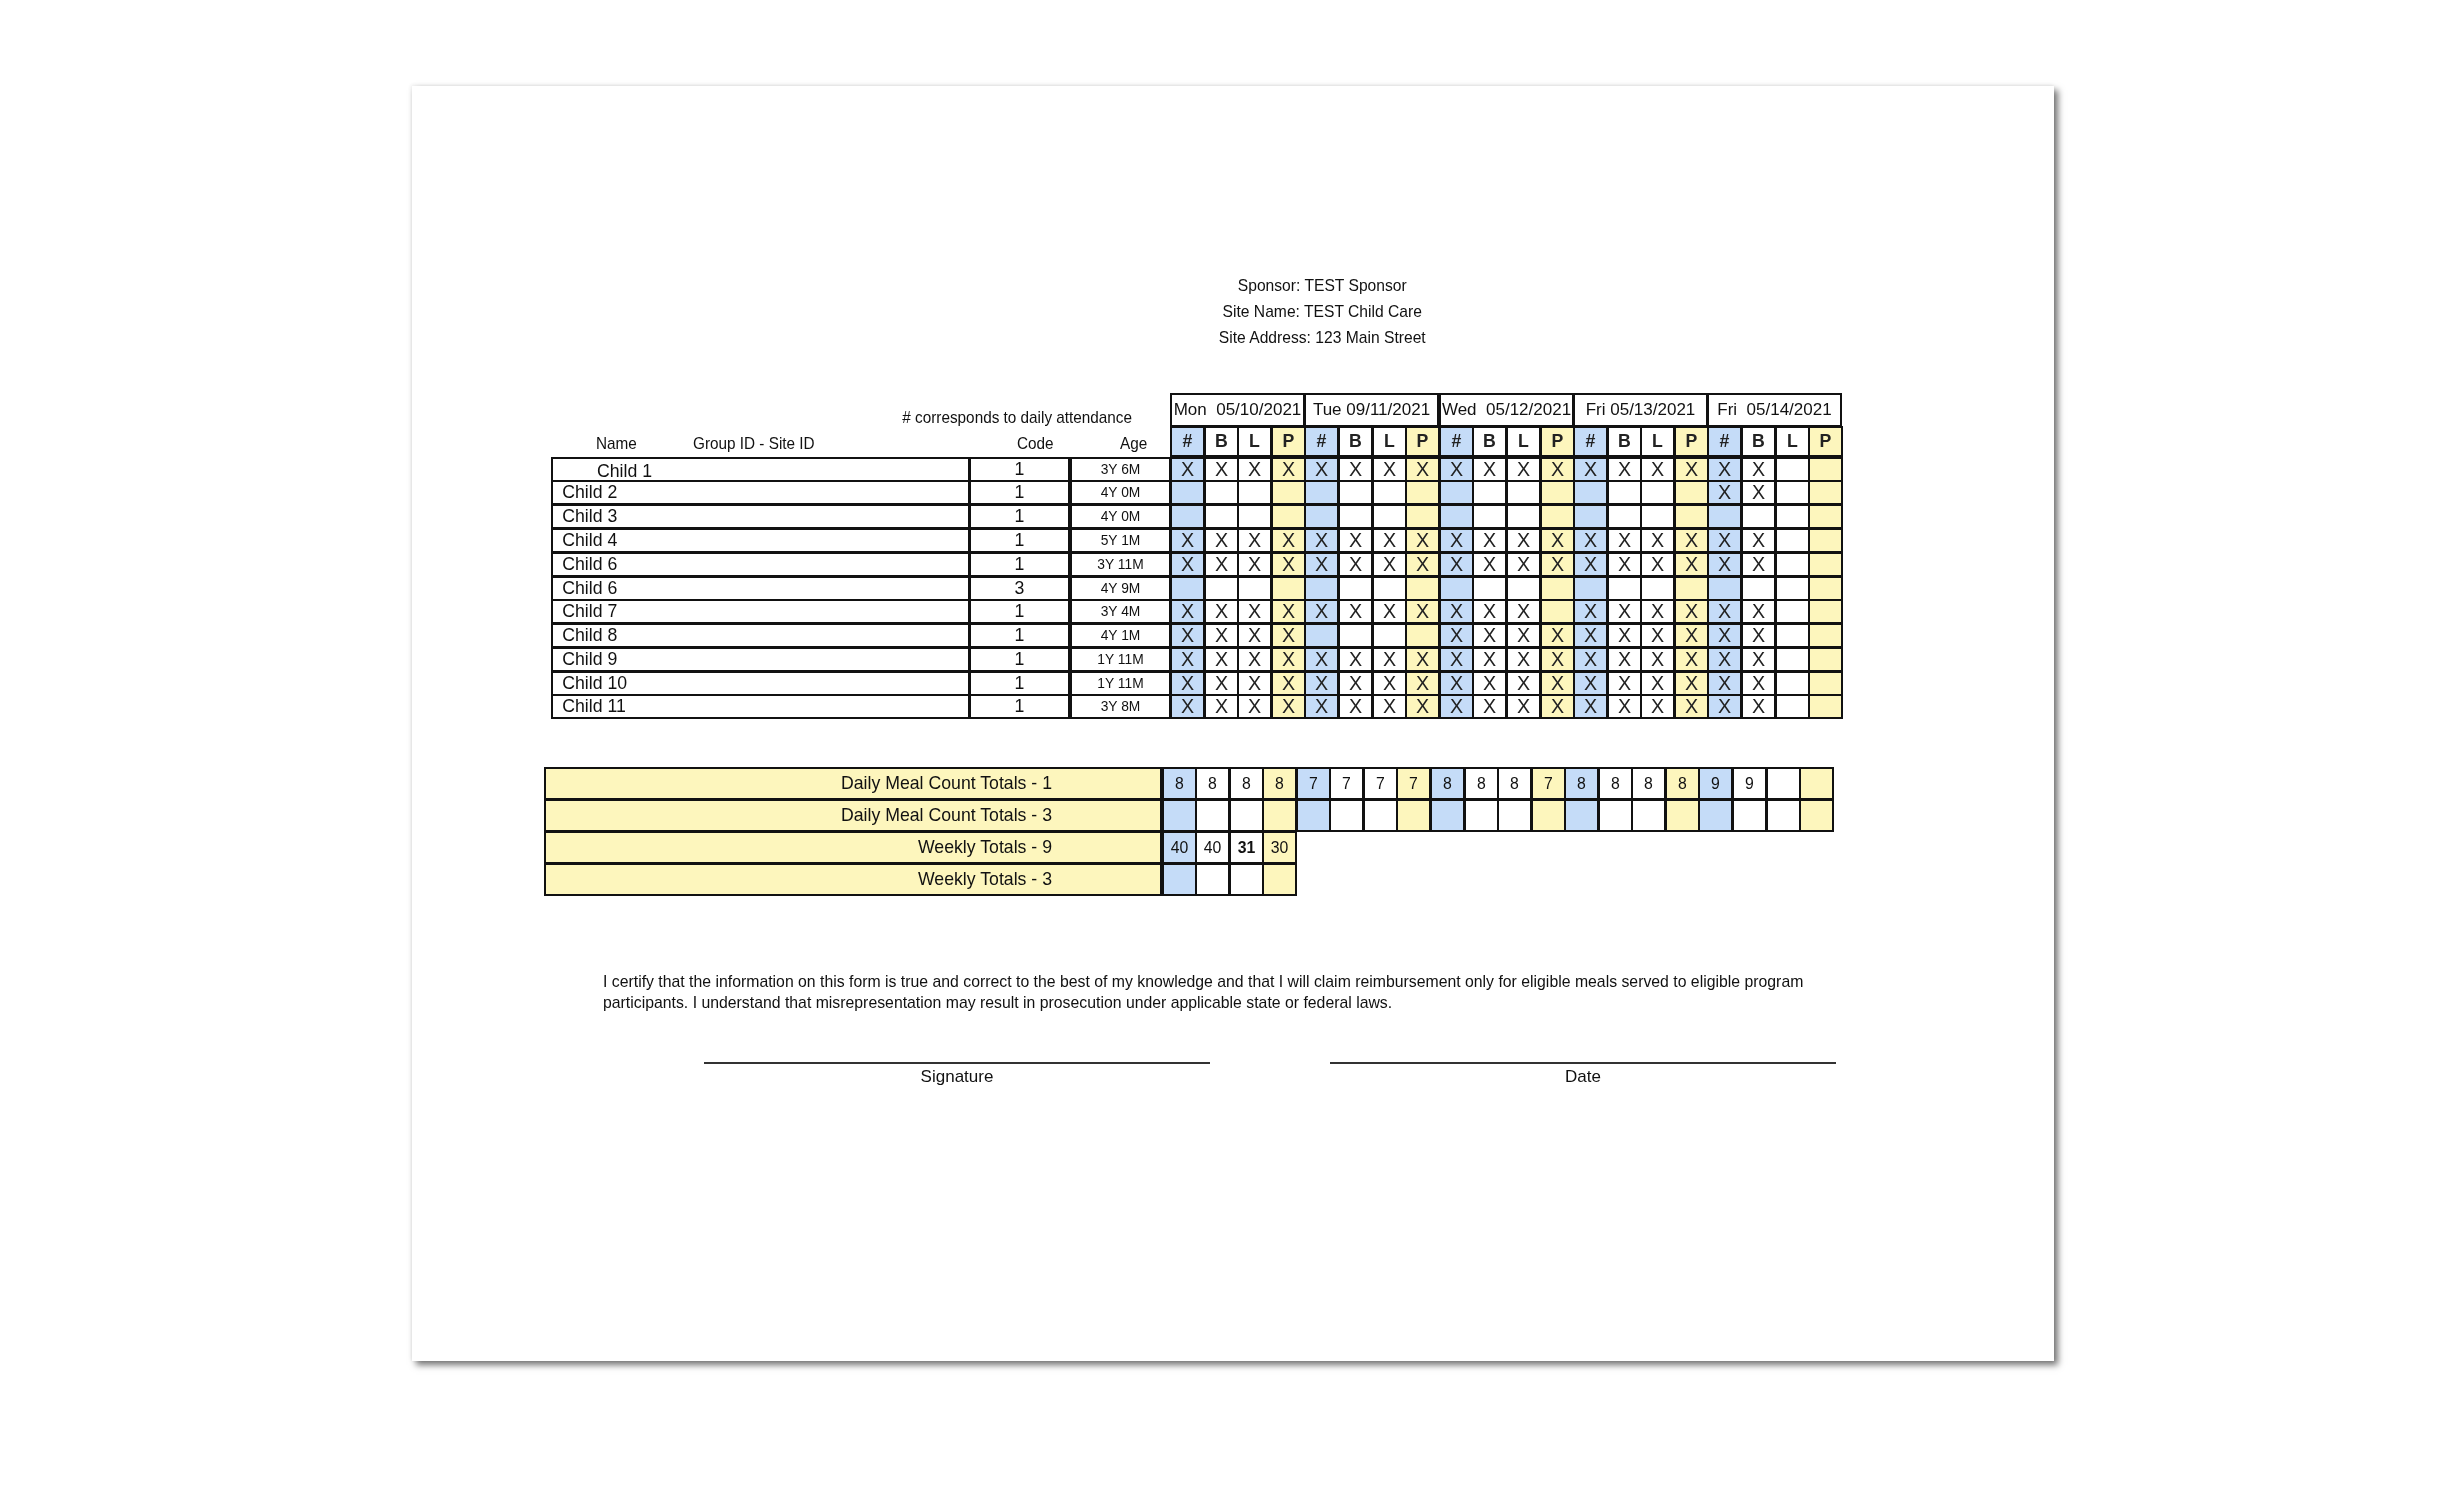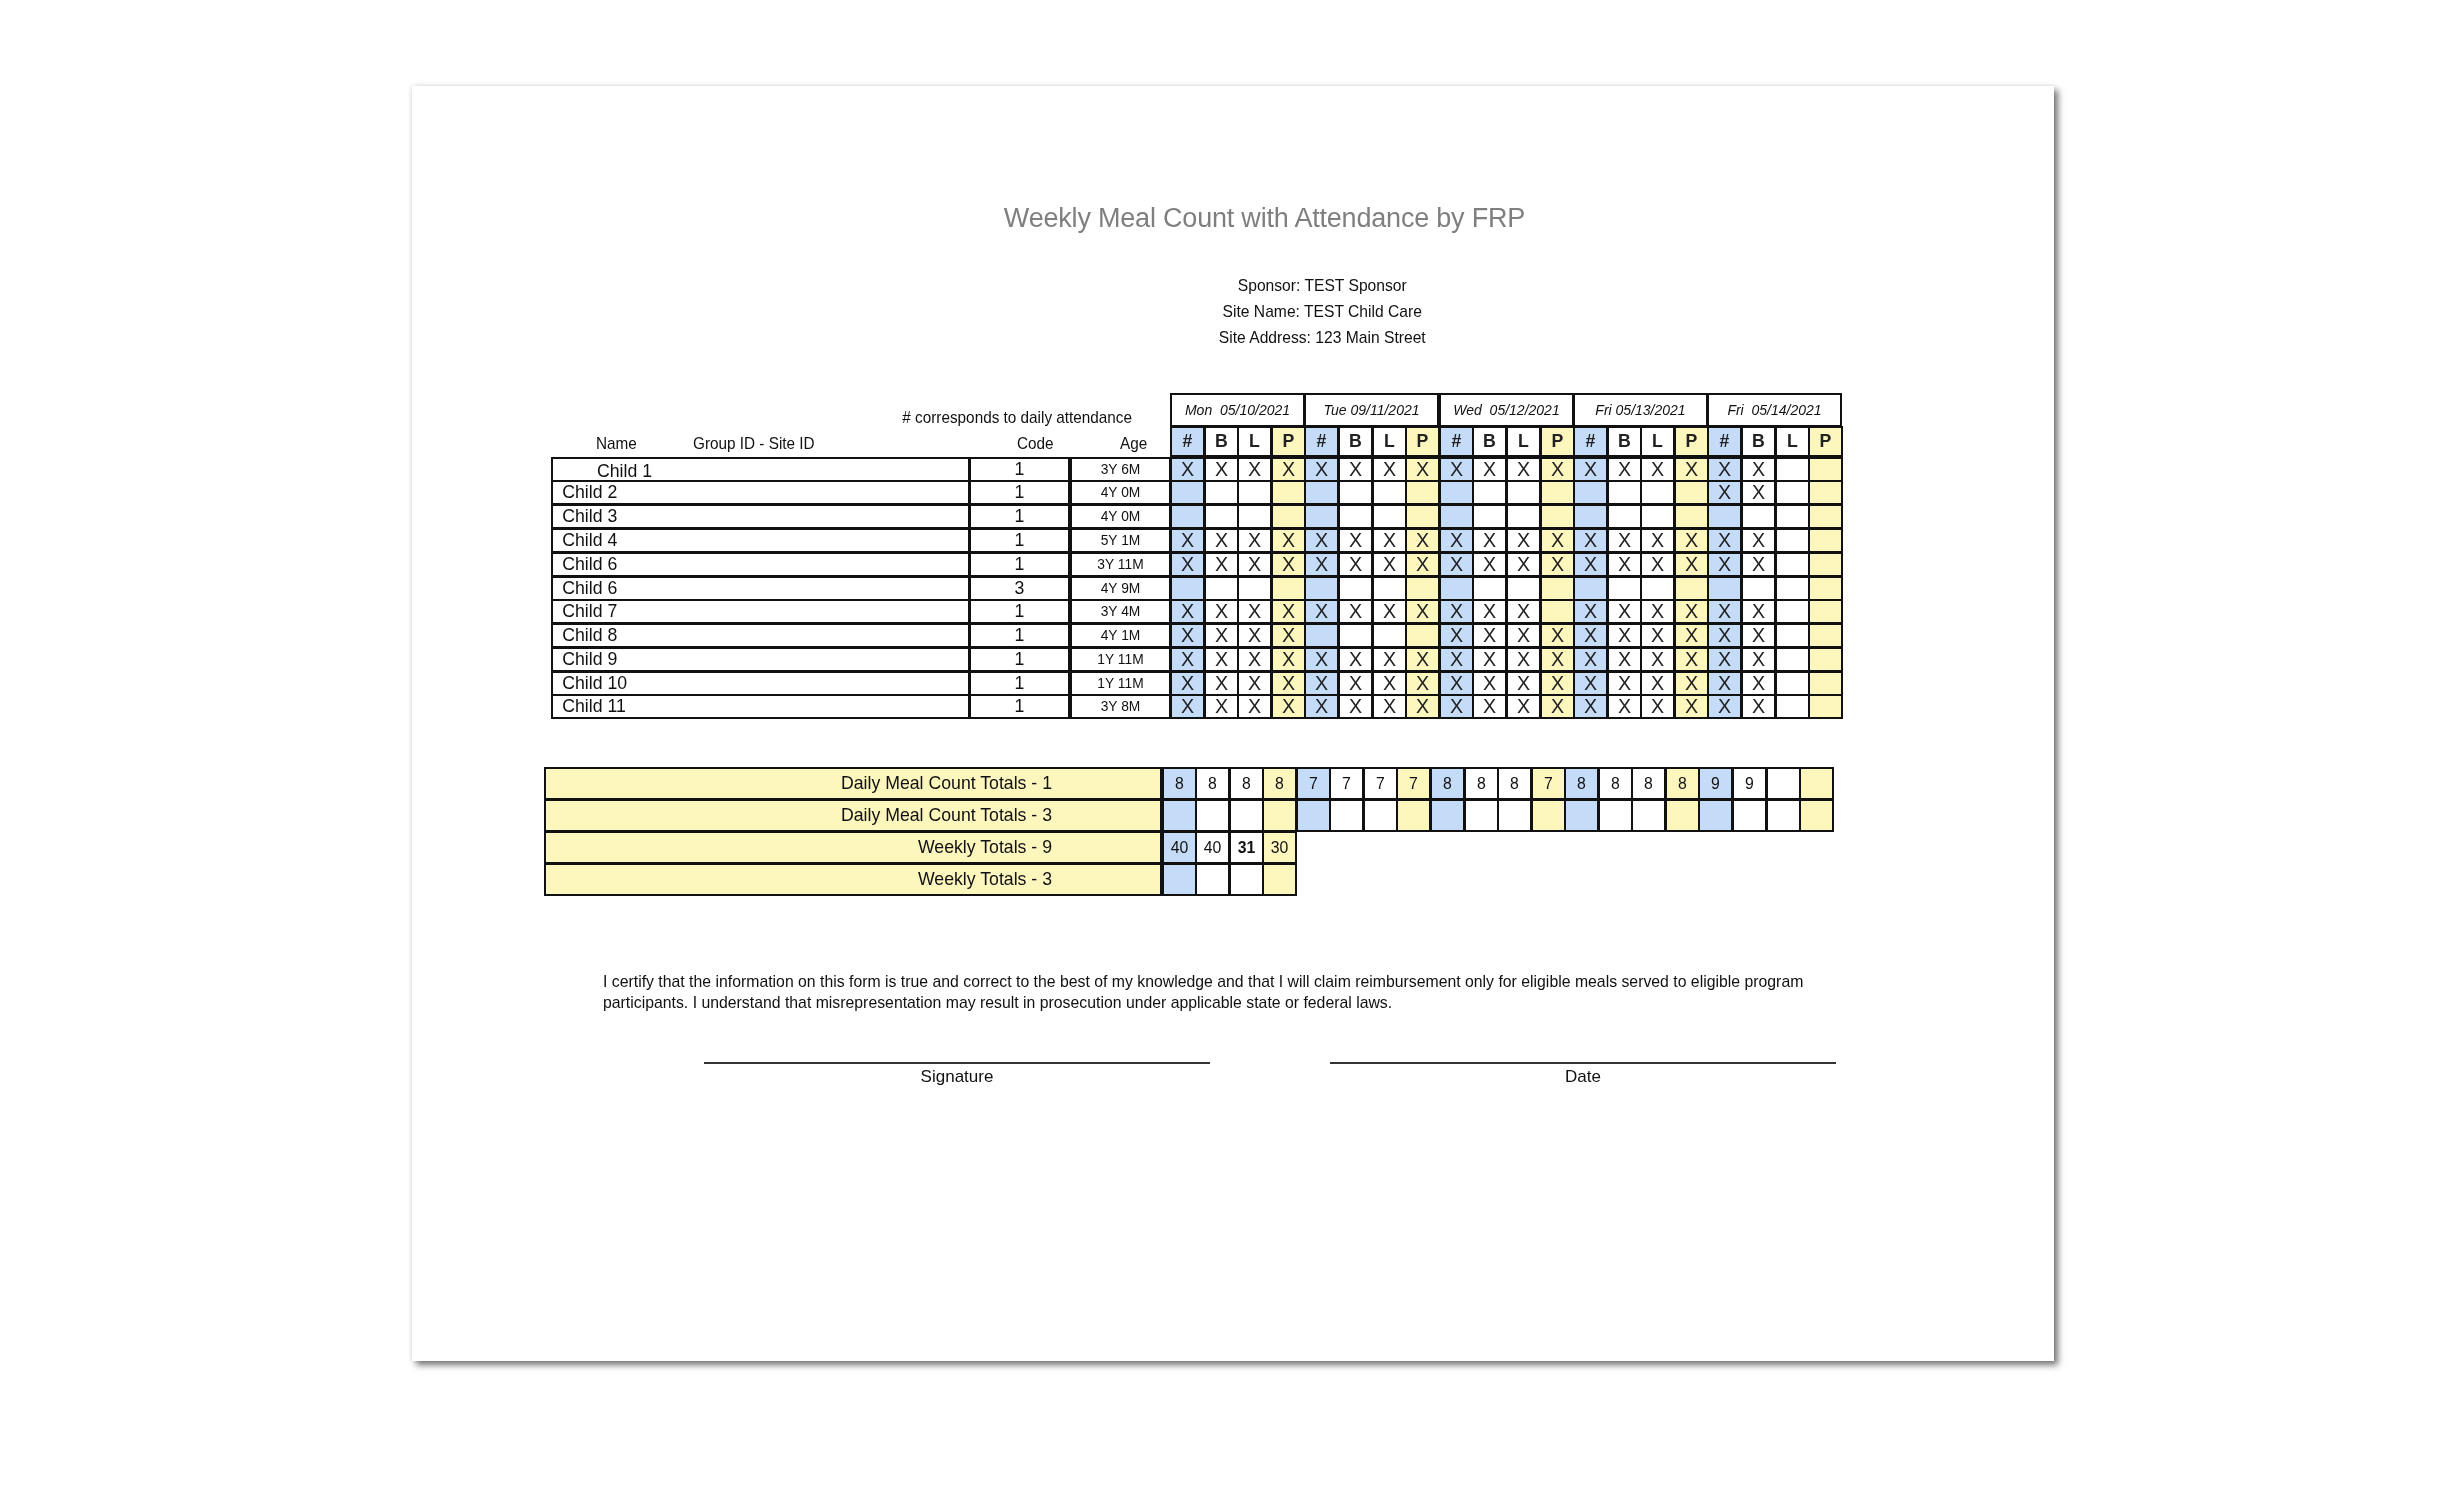--- a/index.html
+++ b/index.html
@@ -26,36 +26,35 @@
   .cell {
     position:absolute; box-sizing:border-box; border:2px solid #111;
     display:flex; align-items:center; justify-content:center; font-size:17.7px;
     margin-left:-1px; margin-top:-1px;
   }
   .cell.name { justify-content:flex-start; padding-left:9.2px; font-size:17.7px; }
   .cell.small { font-size:13.8px; }
   .cell.blue { background:#c5dcf8; }
   .cell.yellow { background:#fdf6bd; }
   .cell.white { background:#ffffff; }
-  .cell.dayhdr { font-size:14px; justify-content:center; white-space:pre;font-style:italic; }
+  .cell.dayhdr { font-size:17px; justify-content:center; white-space:pre; }
   .cell.mealhdr { font-size:17.7px; font-weight:bold; color:#222; }
   .cell.mark { font-size:19.7px; color:#222; }
   .cell.tot { font-size:15.8px; }
   .cell.totlabel { background:#fdf6bd; justify-content:flex-end; padding-right:108px; font-size:17.7px; }
 
   .cert { left:191px; top:885px; width:1313px; font-size:17px; line-height:21px; color:#111; transform:scaleX(0.93); transform-origin:left top; }
   .sigline { height:2px; background:#333; }
   .siglabel { font-size:17px; text-align:center; }
   .footer { left:0; width:100%; top:1083px; text-align:center; font-size:14.4px; color:#7a7a7a; padding-left:183px; box-sizing:border-box; }
 </style>
 </head>
 <body>
 
 <div class="page">
-  <div class="abs title">Weekly Meal Count with Attendance by FRP</div>
   <div class="abs info l1">Sponsor: TEST Sponsor</div>
   <div class="abs info l2">Site Name: TEST Child Care</div>
   <div class="abs info l3">Site Address: 123 Main Street</div>
 
   <div class="abs note" style="left:0; top:322px; width:720px; text-align:right;"># corresponds to daily attendance</div>
 
   <div class="abs hdr" style="left:184px;">Name</div>
   <div class="abs hdr" style="left:281px;">Group ID - Site ID</div>
   <div class="abs hdr" style="left:605px; width:37px; text-align:center;">Code</div>
   <div class="abs hdr" style="left:708px;">Age</div>

